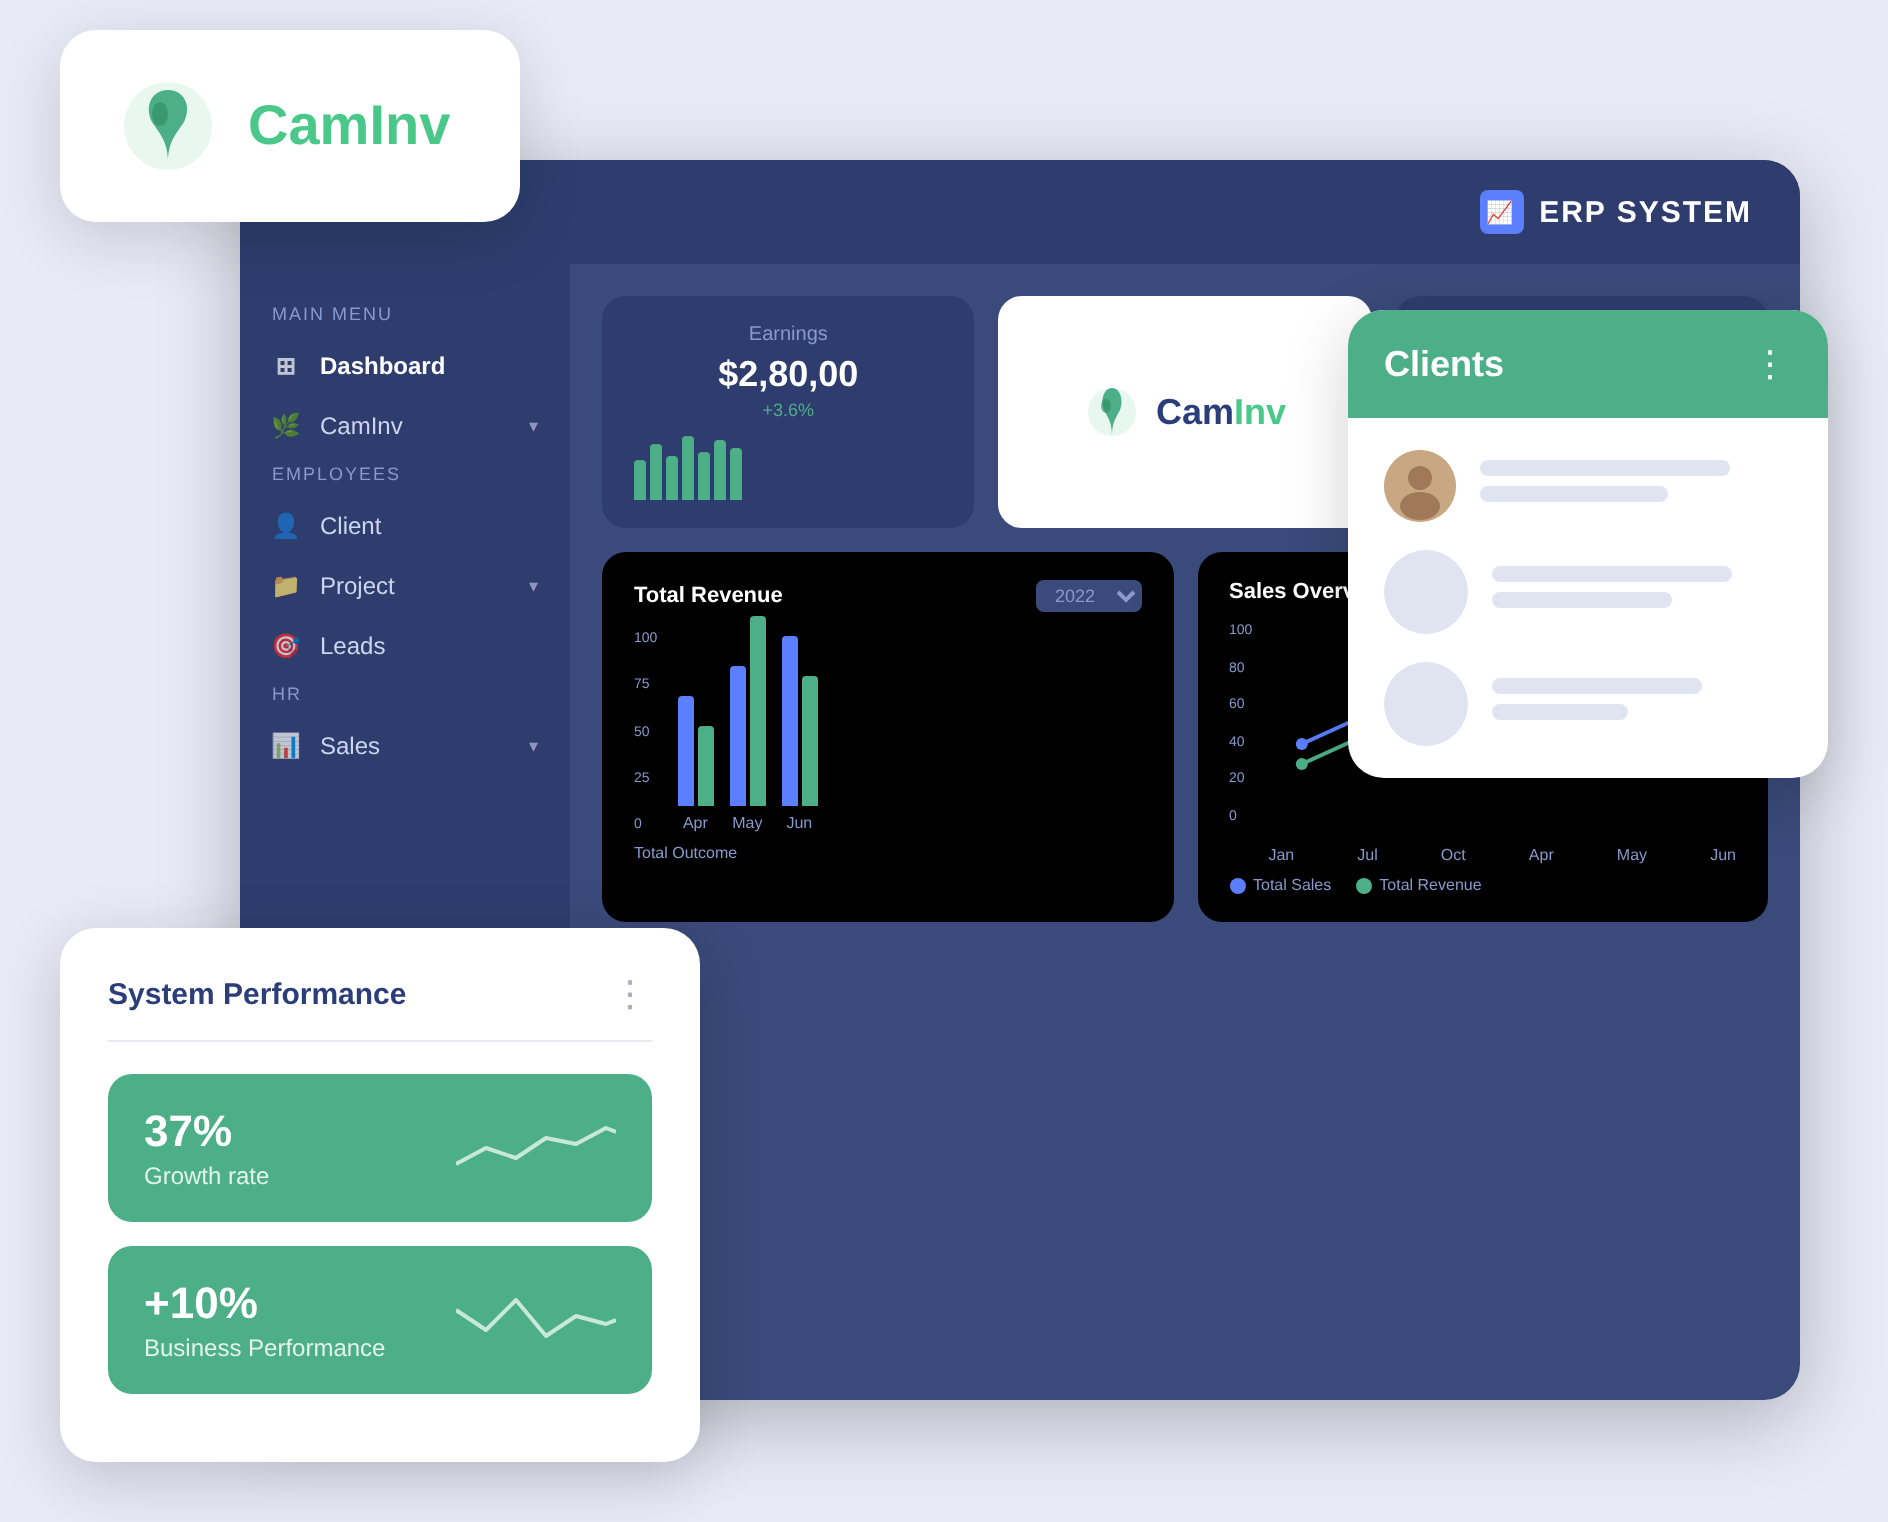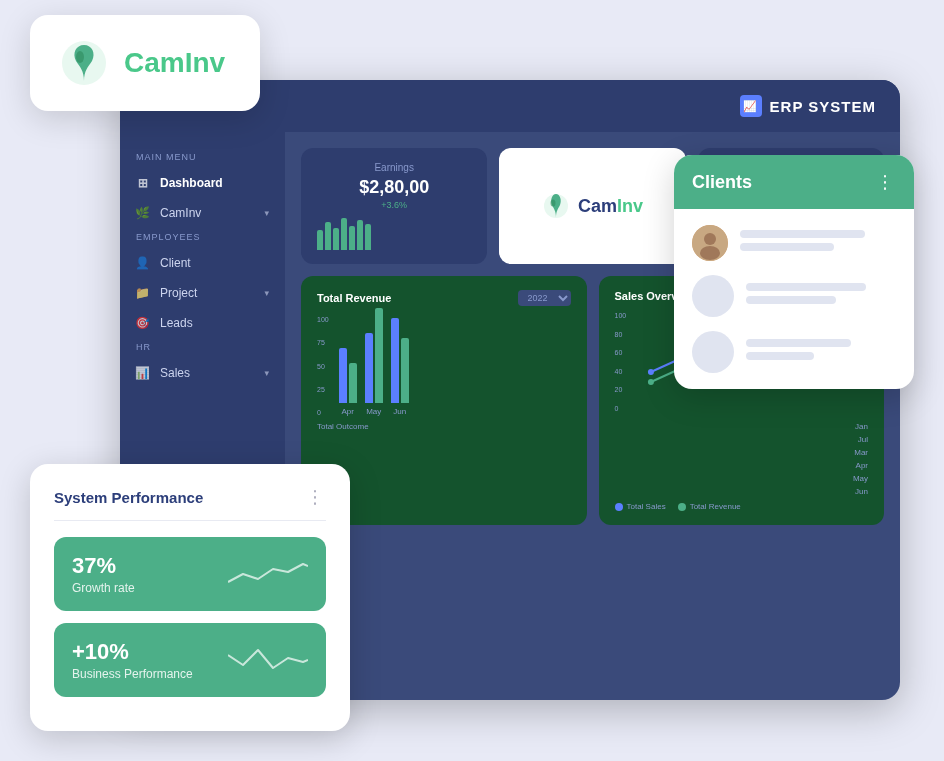--- a/index.html
+++ b/index.html
@@ -213,21 +213,21 @@
       font-weight: 700;
     }
 
     
     .charts-row {
       display: flex;
       gap: 12px;
       margin-top: 12px;
     }
     .chart-card {
-      background: #14532d;
+      background: #000000;
       border-radius: 12px;
       padding: 14px 16px;
       flex: 1;
     }
     .chart-card-header {
       display: flex;
       justify-content: space-between;
       align-items: center;
       margin-bottom: 10px;
     }
@@ -643,24 +643,24 @@
 
                 <circle cx="0" cy="70" r="3" fill="#4caf88"></circle>
                 <circle cx="33" cy="55" r="3" fill="#4caf88"></circle>
                 <circle cx="66" cy="45" r="3" fill="#4caf88"></circle>
                 <circle cx="100" cy="60" r="3" fill="#4caf88"></circle>
                 <circle cx="133" cy="42" r="3" fill="#4caf88"></circle>
                 <circle cx="166" cy="55" r="3" fill="#4caf88"></circle>
                 <circle cx="200" cy="48" r="3" fill="#4caf88"></circle>
               </svg>
               
-              <div style="display:flex;justify-content:space-between;margin-top:2px;flex-direction:column;">
+              <div style="display:flex;justify-content:space-between;margin-top:2px;">
                 <span class="bar-label">Jan</span>
                 <span class="bar-label">Jul</span>
-                <span class="bar-label">Mar</span>
+                <span class="bar-label">Oct</span>
                 <span class="bar-label">Apr</span>
                 <span class="bar-label">May</span>
                 <span class="bar-label">Jun</span>
               </div>
             </div>
           </div>
           <div class="chart-legend">
             <div class="legend-item">
               <div class="legend-dot" style="background:#5b7fff"></div>
               <span>Total Sales</span>

